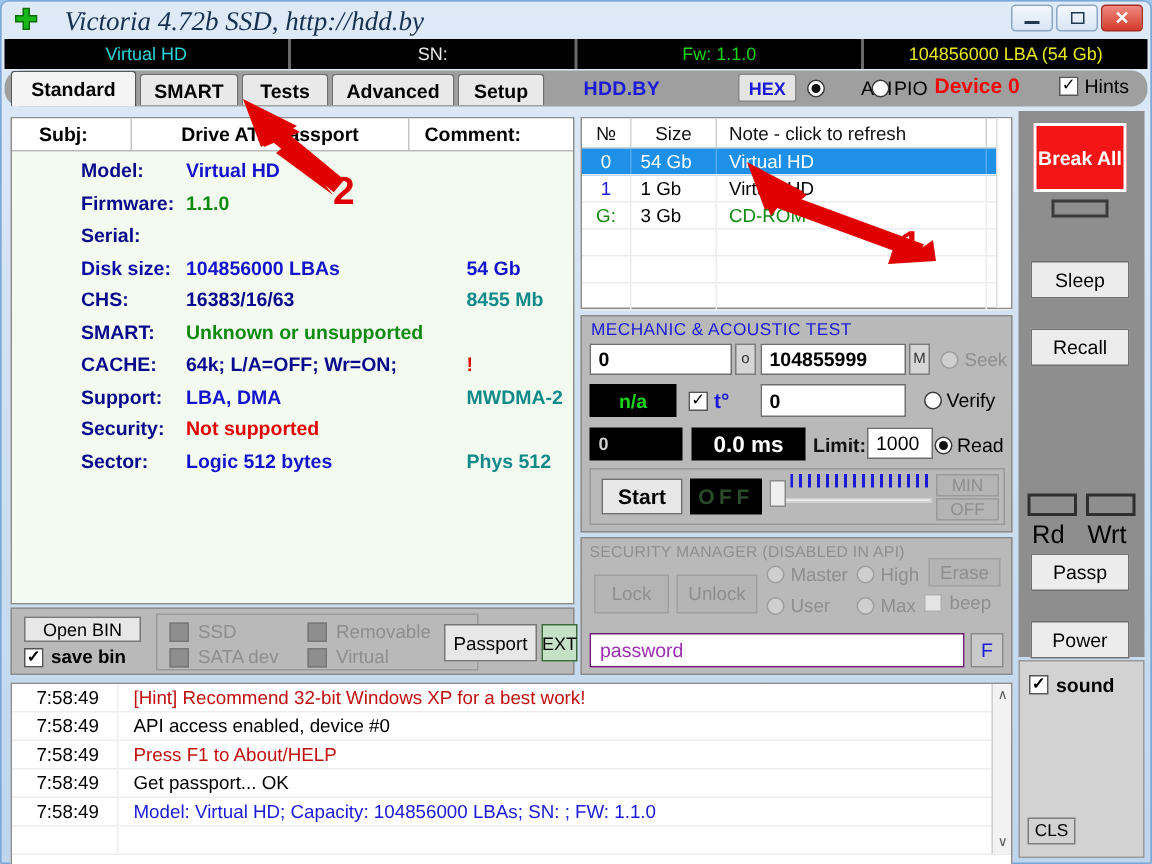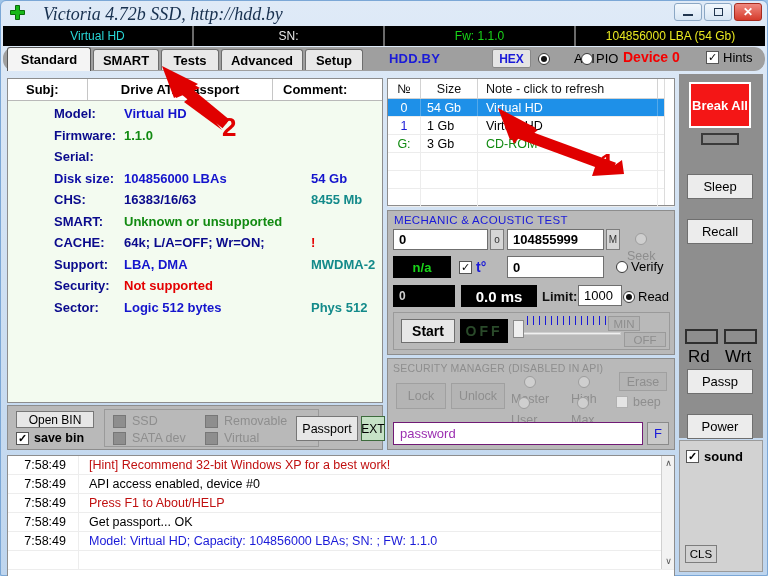--- a/index.html
+++ b/index.html
@@ -216,21 +216,21 @@
   
   .sec{
     position:absolute;left:387px;top:358px;width:288px;height:92px;
     background:#b9b9b9;border:1px solid #8d8d8d;box-sizing:border-box;
   }
   .sec-title{position:absolute;left:5px;top:3px;font-size:10.5px;color:#8e8e8e;letter-spacing:.2px;}
   .secbtn{
     position:absolute;background:#b4b4b4;border:1px solid #a0a0a0;box-sizing:border-box;
     display:flex;align-items:center;justify-content:center;font-size:12.5px;color:#8e8e8e;
   }
-  .secradio{position:absolute;display:flex;align-items:center;gap:4px;font-size:12.5px;color:#8e8e8e;flex-direction:column;}
+  .secradio{position:absolute;display:flex;align-items:center;gap:4px;font-size:12.5px;color:#8e8e8e;}
   .rdg{width:12px;height:12px;border-radius:50%;border:1.6px solid #9d9d9d;background:#cfcfcf;box-sizing:border-box;}
   .pwdfield{
     position:absolute;left:5px;top:63px;width:250px;height:23px;
     background:#fff;border:1px solid #701a75;box-sizing:border-box;
     display:flex;align-items:center;padding-left:6px;font-size:13px;color:#9b2fb0;
   }
   .fbtn{
     position:absolute;left:259px;top:63px;width:22px;height:23px;
     background:#c9c9c9;border:1px solid #8a8a8a;box-sizing:border-box;
     display:flex;align-items:center;justify-content:center;font-size:13px;color:#1a1ad8;
@@ -506,21 +506,21 @@
     </div>
 
     <div class="panel-inner" style="left:5px;top:101px;width:277px;height:38px;"></div>
     <div class="startbtn" style="left:13px;top:108px;width:54px;height:24px;">Start</div>
     <div class="offlcd" style="left:72px;top:108px;width:48px;height:24px;">OFF</div>
     <div class="sliderwrap" style="left:125px;top:105px;width:115px;height:30px;">
       <div class="slider-ticks"></div>
       <div class="slider-rail"></div>
       <div class="slider-knob"></div>
     </div>
-    <div class="gbtn" style="left:220px;top:105px;width:32px;height:15px;">MIN</div>
+    <div class="gbtn" style="left:236px;top:105px;width:42px;height:15px;">MIN</div>
     <div class="gbtn" style="left:236px;top:121px;width:42px;height:15px;">OFF</div>
   </div>
 
   <div class="sec">
     <div class="sec-title">SECURITY MANAGER (DISABLED IN API)</div>
     <div class="secbtn" style="left:8px;top:24px;width:50px;height:26px;">Lock</div>
     <div class="secbtn" style="left:63px;top:24px;width:54px;height:26px;">Unlock</div>
 
     <div class="secradio" style="left:123px;top:17px;">
       <span class="rdg"></span>

